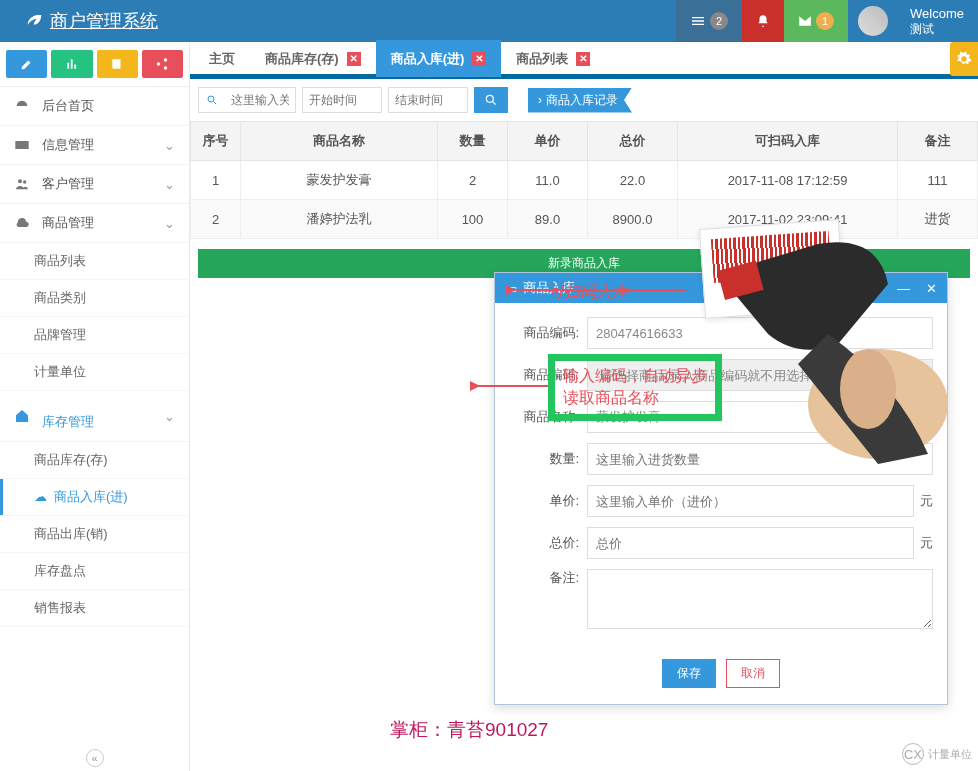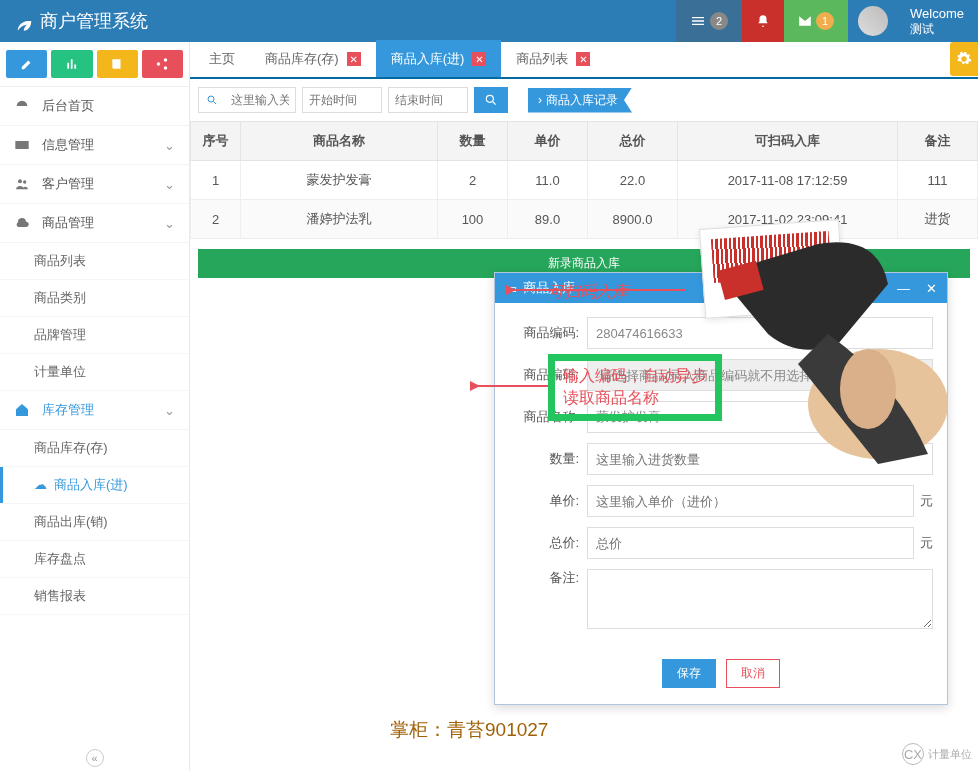--- a/index.html
+++ b/index.html
@@ -1,20 +1,20 @@
 <!DOCTYPE html>
 <html><head>
 <meta charset="utf-8">
 <style>
 * { box-sizing: border-box; margin: 0; padding: 0; }
 body { font-family: "Microsoft YaHei", Arial, sans-serif; font-size: 13px; color: #333; background: #fff; width: 978px; height: 771px; overflow: hidden; position: relative; }
 
 
 .topbar { height: 42px; background: #2c7cb5; color: #fff; display: flex; align-items: center; }
-.topbar .logo { display: flex; align-items: flex-end; padding: 0 14px; font-size: 18px; font-weight: 500; flex: 0 0 auto;}
+.topbar .logo { display: flex; align-items: flex-start; padding: 0 24px; font-size: 18px; font-weight: 500; flex: 0 0 auto; text-decoration: underline;}
 .topbar .logo svg { width: 18px; height: 18px; margin-right: 8px; fill: #fff;}
 .topbar .spacer { flex: 1;}
 .topbar .tbtn { height: 42px; padding: 0 14px; display: flex; align-items: center; position: relative; }
 .topbar .tbtn.dark { background: #3a6f98;}
 .topbar .tbtn.red { background: #c9302c;}
 .topbar .tbtn.green { background: #5cb85c;}
 .topbar .badge { background: #777; color: #fff; border-radius: 50%; width: 18px; height: 18px; font-size: 11px; display: inline-flex; align-items: center; justify-content: center; margin-left: 4px;}
 .topbar .tbtn.dark .badge { background:#888;}
 .topbar .avatar { width: 30px; height: 30px; border-radius: 50%; background: linear-gradient(45deg,#ddd,#bbb); margin: 0 4px;}
 .topbar .welcome { padding: 0 14px 0 4px; display:flex; flex-direction:column; font-size:12px; line-height:1.2;}
@@ -41,21 +41,21 @@
 .sm-sub .sub-item.active{ color:#3598dc;}
 .sm-sub .sub-item.active::before{ content:''; position:absolute; left:0; top:0; bottom:0; width:3px; background:#3598dc;}
 .sm-sub .sub-item .sub-icon{ display:inline-block; width:16px; margin-right:4px;}
 .sm-item.blue-text { color:#3598dc;}
 .sm-item.blue-text .sm-icon svg{fill:#3598dc;}
 .collapse-ctl{ text-align:center; padding:4px;}
 .collapse-ctl span{ display:inline-block; border:1px solid #ccc; border-radius:50%; width:18px; height:18px; font-size:11px; color:#999; line-height:16px;}
 
 
 .main{ flex:1; display:flex; flex-direction:column; position:relative; background:#fff;}
-.tabs{ display:flex; align-items:flex-end; height:37px; border-bottom:2px solid #0369a1; padding-left:4px;}
+.tabs{ display:flex; align-items:center; height:37px; border-bottom:5px solid #0369a1; padding-left:4px;font-weight:bold;}
 .tab{ padding:0 14px; height:37px; display:flex; align-items:center; border:1px solid transparent; border-bottom:none; color:#666; gap:4px; position:relative;}
 .tab.active{ background:#3598dc; color:#fff;}
 .tab .close{ width:14px; height:14px; background:#e7505a; color:#fff; font-size:10px; display:flex; align-items:center; justify-content:center; margin-left:4px;}
 .tab:not(.active) .close{background:#e7505a;}
 .gear-float{ position:absolute; right:0; top:42px; width:28px; height:34px; background:#f3b71b; display:flex; align-items:center; justify-content:center; border-radius:3px 0 0 3px; z-index:50;}
 .gear-float svg{fill:#fff; width:16px;height:16px;}
 
 .toolbar{ display:flex; align-items:center; padding:8px; gap:6px; }
 .search-wrap{ display:flex; align-items:center; border:1px solid #ddd; height:26px;}
 .search-wrap .sicon{width:26px; display:flex; align-items:center; justify-content:center; color:#3598dc;}
@@ -86,21 +86,21 @@
 .modal-foot{ display:flex; justify-content:center; gap:10px; padding:6px 0 16px;}
 .mbtn{ padding:5px 14px; border:1px solid transparent; font-size:12px; cursor:pointer;}
 .mbtn.save{ background:#3598dc; color:#fff;}
 .mbtn.cancel{ background:#fff; border-color:#e7505a; color:#e7505a;}
 
 
 .annot{ position:absolute; color:#e7505a; font-size:16px; pointer-events:none; z-index:60;}
 .annot-box{ border:7px solid #22c55e; padding:4px 8px;}
 .arrow-line{position:absolute; z-index:55; pointer-events:none;}
 
-.footer-text{ position:absolute; bottom:28px; left:390px; color:#a16207; font-size:19px; font-weight:500;}
+.footer-text{ position:absolute; bottom:28px; left:390px; color:#be185d; font-size:19px; font-weight:500;}
 .watermark{ position:absolute; right:6px; bottom:6px; color:#aaa; font-size:11px; display:flex; align-items:center; gap:4px;}
 .watermark .wcirc{ width:22px; height:22px; border:1px solid #bbb; border-radius:50%; display:flex; align-items:center; justify-content:center; font-size:13px;}
 
 
 .scanner-img{ position:absolute; right:0; top:214px; width:300px; height:250px; z-index:70; pointer-events:none;}
 .barcode-tag{ position:absolute; right:136px; top:224px; width:140px; height:90px; background:#fff; border:1px solid #ddd; z-index:65; transform:rotate(-4deg); box-shadow:0 2px 6px rgba(0,0,0,0.1);}
 .barcode-tag .bars{ margin:10px 10px 2px; height:44px; background:repeating-linear-gradient(90deg,#c9302c 0 2px,#fff 2px 4px,#c9302c 4px 7px,#fff 7px 9px);}
 .barcode-tag .bnum{text-align:center; color:#555; font-size:13px; letter-spacing:1px;}
 </style>
 </head>
@@ -214,21 +214,21 @@
         <div class="sub-item">商品类别</div>
         <div class="sub-item">品牌管理</div>
         <div class="sub-item">计量单位</div>
       </div>
       <div class="sm-item purple blue-text" style="color:#333;">
         <span class="sm-icon">
             <svg viewBox="0 0 24 24" fill="#8e44ad">
               <path d="M3 11l9-8 9 8v10H3z"></path>
             </svg>
           </span>
-        <span style="color:#3598dc;">库存管理</span>
+        <span style="color:#3598dc;margin-top:12px;">库存管理</span>
         <span class="chev">⌄</span>
       </div>
       <div class="sm-sub">
         <div class="sub-item">商品库存(存)</div>
         <div class="sub-item active"><span class="sub-icon" style="color:#3598dc;">☁</span><span>商品入库(进)</span></div>
         <div class="sub-item">商品出库(销)</div>
         <div class="sub-item">库存盘点</div>
         <div class="sub-item">销售报表</div>
       </div>
     </div>

